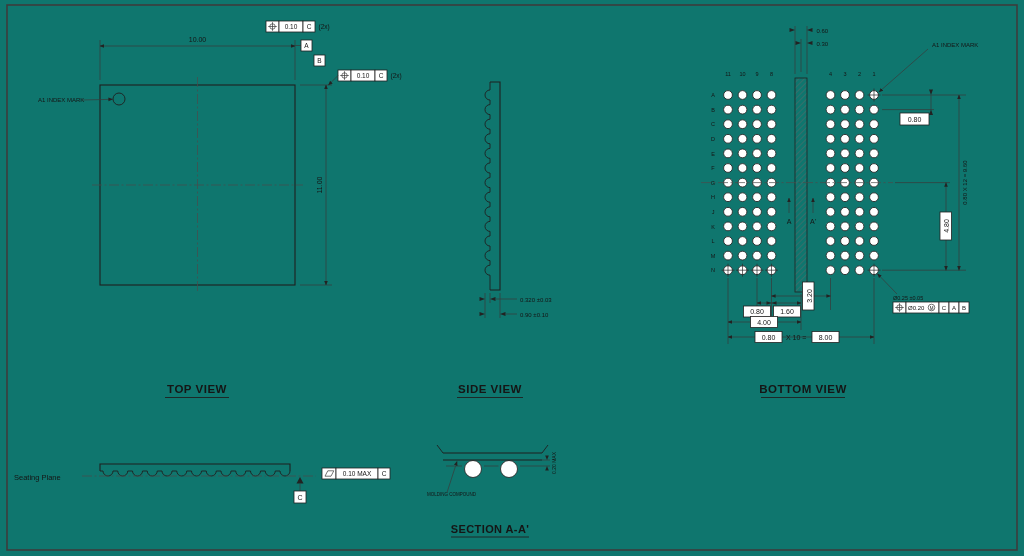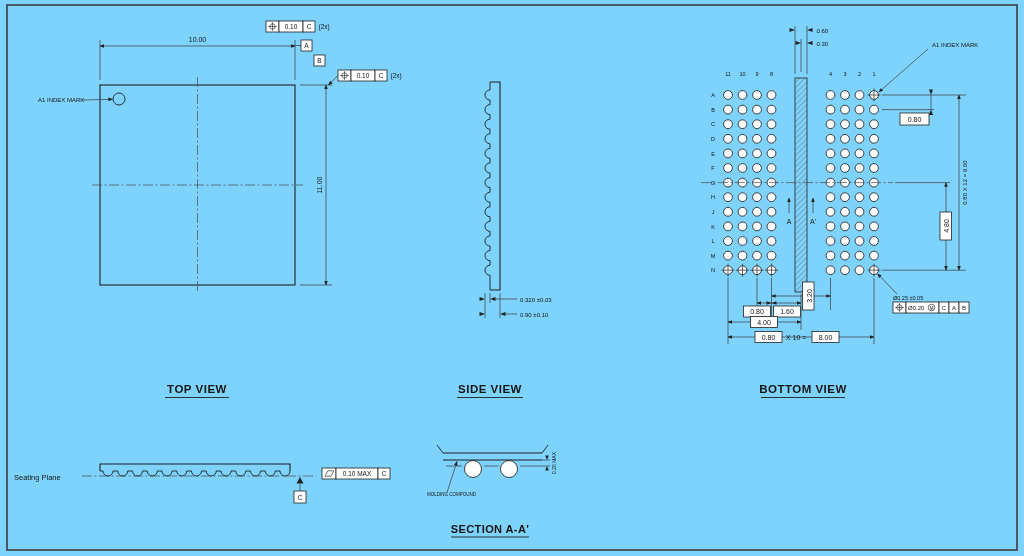--- a/index.html
+++ b/index.html
@@ -1,16 +1,16 @@
 <!DOCTYPE html>
 <html><head>
 <meta charset="utf-8">
 <style>
   html,body{margin:0;padding:0;background:#ffffff;}
-  .canvas{width:1024px;height:556px;background:#7dd3fc;position:relative;overflow:hidden;}
+  .canvas{width:1024px;height:556px;background:#0f766e;position:relative;overflow:hidden;}
   svg{display:block;}
   .ln{stroke:#1f1f1f;stroke-width:1.1;fill:none}
   .ln2{stroke:#1f1f1f;stroke-width:0.9;fill:none}
   .thin{stroke:#3a3a3a;stroke-width:0.7;fill:none}
   .cl{stroke:#4a4a4a;stroke-width:0.7;fill:none;stroke-dasharray:10 2.5 2 2.5}
   .ball{fill:#fff;stroke:#2b2b2b;stroke-width:0.9}
   .cross{stroke:#2b2b2b;stroke-width:0.7;fill:none}
   .fcfbox{fill:#fff;stroke:#222;stroke-width:0.8}
   .arrfill{fill:#222;stroke:none}
   text{font-family:"Liberation Sans","DejaVu Sans",sans-serif;fill:#151515}

